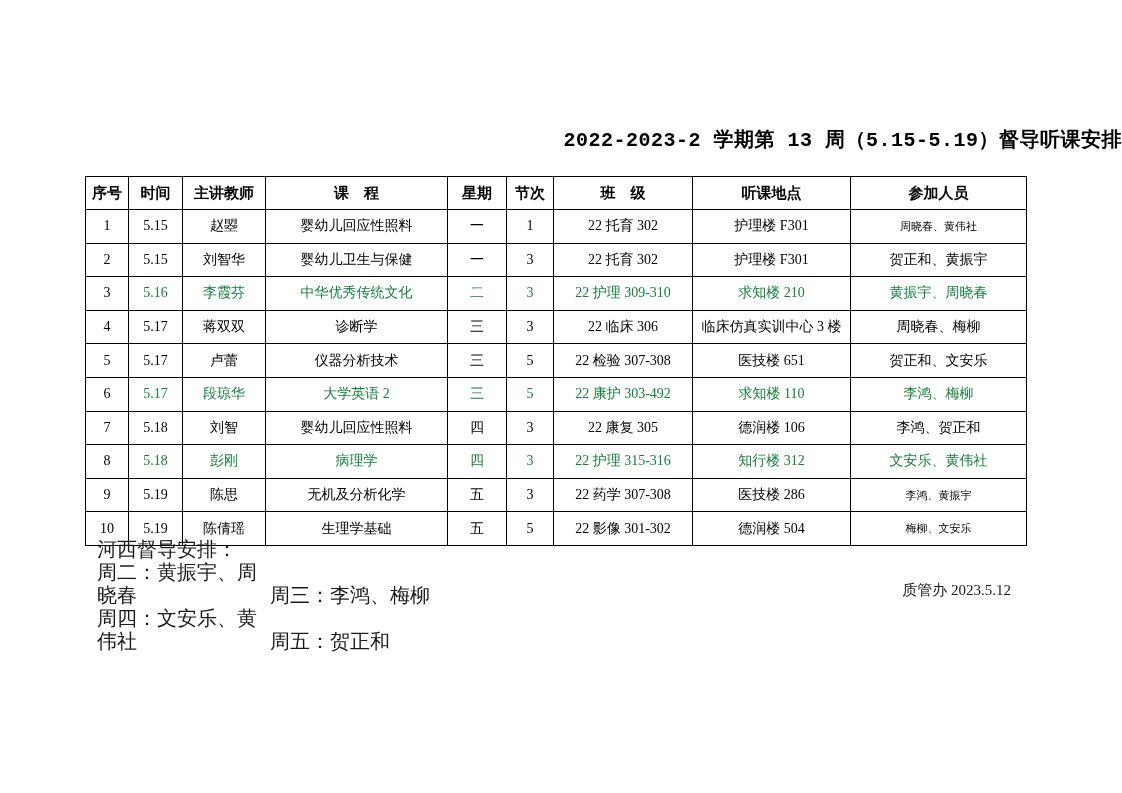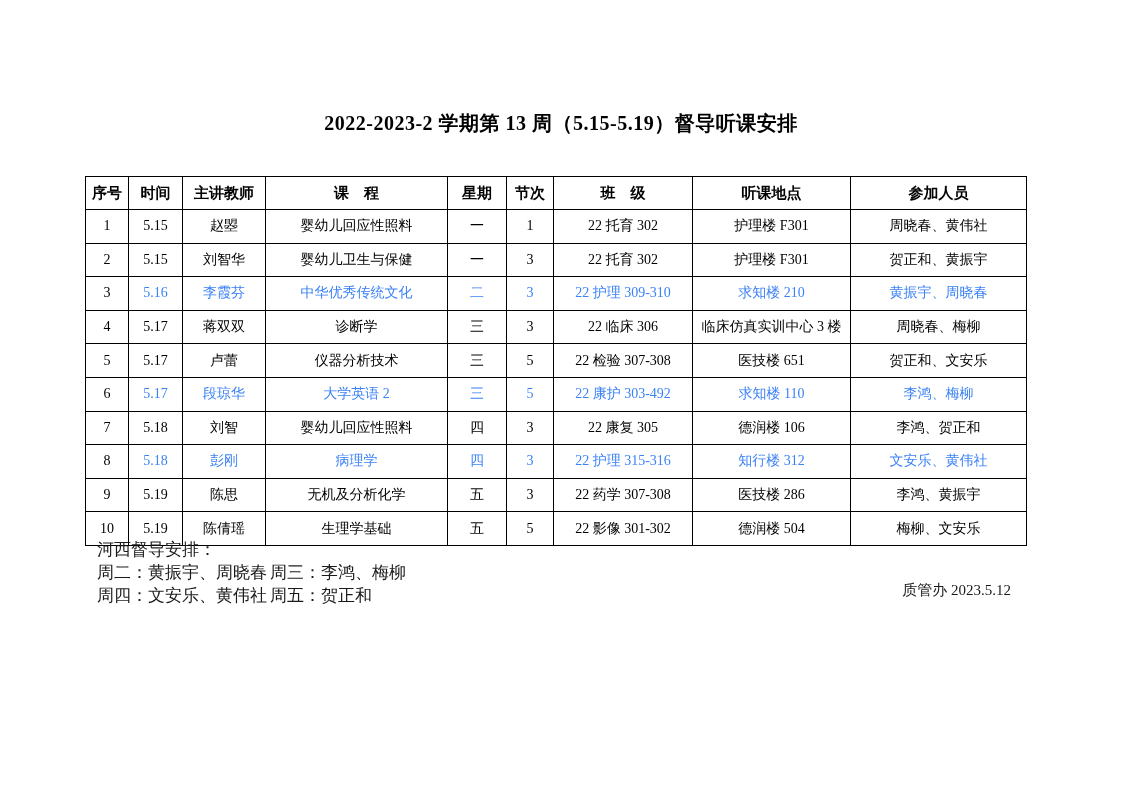--- a/index.html
+++ b/index.html
@@ -7,25 +7,25 @@
     position:relative;
     width:1122px;
     height:793px;
     background:#ffffff;
     font-family:"Liberation Serif","DejaVu Serif",serif;
     color:#000000;
     overflow:hidden;
   }
   #doc-title{
     position:absolute;
-    top:110px;
+    top:126px;
     left:0;
     width:100%;
-    text-align:center;
-    font-family:Liberation Serif, serif;
+    text-align:right;
+    font-family:Liberation Mono, monospace;
     font-weight:600;
     font-size:20px;
     letter-spacing:0.5px;
     color:#000000;
   }
   table#schedule{
     position:absolute;
     left:85px;
     top:176px;
     width:941px;
@@ -42,28 +42,28 @@
   }
   #schedule th{
     height:32px;
     font-size:15px;
     font-weight:bold;
   }
   #schedule td{
     height:32.6px;
     font-size:14px;
   }
-  #schedule tr.highlight td{color:#3b82f6;}
+  #schedule tr.highlight td{color:#15803d;}
   #schedule tr.highlight td.no-cell{color:#000000;}
-  #schedule td.large{font-size:14px;margin-left:16px;}
+  #schedule td.large{font-size:11px;margin-left:16px;}
   #footer-note{
     position:absolute;
     left:97px;
     top:538px;
-    font-size:17px;
+    font-size:20px;
     line-height:23px;
     color:#1a1a1a;
   }
   #footer-note .fl-left{
     display:inline-block;
     width:173px;
     font-family:Liberation Serif, serif;
   }
   #signature{
     position:absolute;

